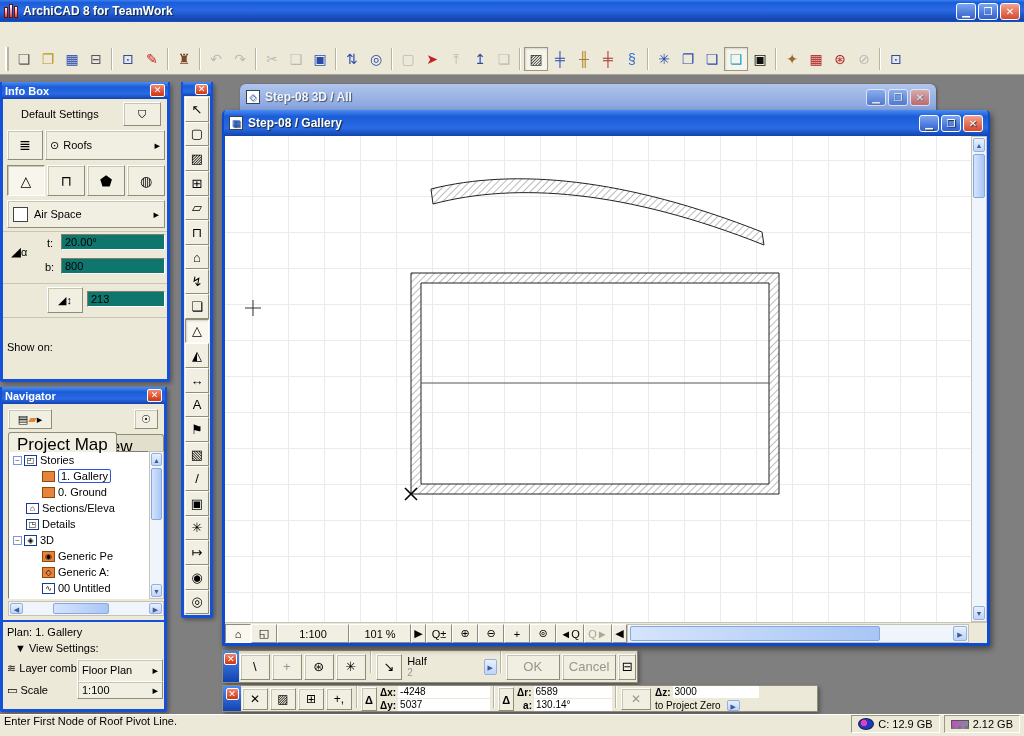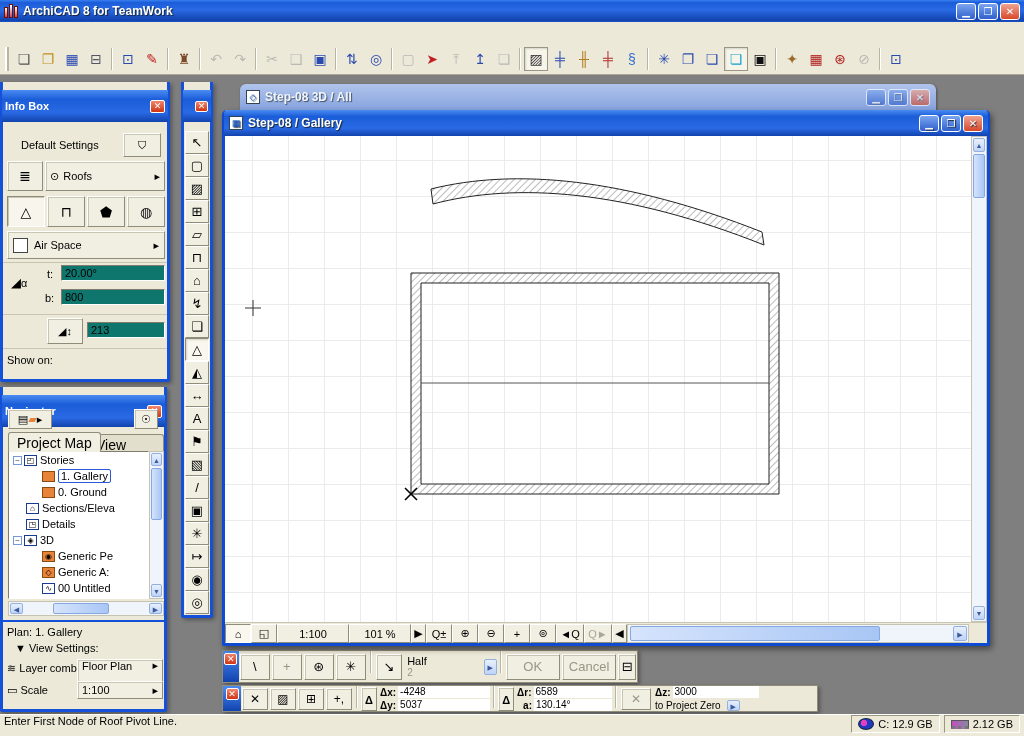--- a/index.html
+++ b/index.html
@@ -33,21 +33,21 @@
   .tbtn.pressed { background:#f7f5ea; border:1px solid #9a9684; box-shadow:inset 1px 1px 2px #00000022; }
   .tbtn.disabled { color:#b0ad9e !important; filter:grayscale(1); opacity:.8; }
 
   
   #workarea { position:absolute; left:0; top:75px; width:1024px; height:639px; background:#7f7f7f; }
 
   
   .palette { position:absolute; border:3px solid #1550d8; border-top:none; border-radius:0 0 3px 3px;
     background:#ece9d8; box-shadow:2px 2px 4px #0005; }
   .pal-title { height:17px; background:linear-gradient(180deg,#4a8cf2 0%,#1b5cd8 30%,#2a6ae4 70%,#1243ae 100%);
-    color:#fff; font-weight:bold; font-size:11px; display:flex; align-items:center; padding:16px 3px; margin:8px -1px;gap:24px; }
+    color:#fff; font-weight:bold; font-size:11px; display:flex; align-items:center; padding:0 3px; margin:0 -1px;gap:24px; }
   .pal-x { margin-left:auto; width:15px; height:13px; background:linear-gradient(180deg,#f0876f,#cf3412);
     border:1px solid #fff; border-radius:2px; color:#fff; font-size:9px; line-height:11px; text-align:center; font-weight:bold; }
   .btn3d { background:#f1efe2; border:1px solid; border-color:#fff #8f8c7a #8f8c7a #fff; box-shadow:1px 1px 0 #c8c5b2 inset; }
   .btn3d.sunken { border-color:#8f8c7a #fff #fff #8f8c7a; background:#f8f6ec; }
   .field { background:#0f766e; border:1px solid; border-color:#7f7c6d #fff #fff #7f7c6d; padding:1px 3px; height:16px; font-size:11px; }
 
   
   #infobox { left:0; top:82px; width:170px; height:300px; }
   .ib-row { position:relative;padding-left:40px; }
 
@@ -55,21 +55,21 @@
   #toolbox { left:181px; top:82px; width:32px; height:536px; display:flex; flex-direction:column; }
   #toolbox .pal-title { height:14px; }
   #toolbox .tools { flex:1; display:flex; flex-direction:column; padding:1px 1px; gap:0; }
   .tool-btn { flex:1; display:flex; align-items:center; justify-content:center; font-size:13px;
     background:#f1efe2; border:1px solid; border-color:#fff #8f8c7a #8f8c7a #fff; }
   .tool-btn.selected { background:#f9f7ee; border-color:#8f8c7a #fff #fff #8f8c7a; box-shadow:inset 1px 1px 2px #00000026; }
 
   
   #navigator { left:0; top:387px; width:167px; height:325px; }
   .tab { position:absolute; height:18px; padding:2px 8px 8px; border:1px solid #8f8c7a; border-bottom:none;
-    border-radius:3px 3px 0 0; background:#e2dfcc; font-size:14px; }
+    border-radius:3px 3px 0 0; background:#e2dfcc; font-size:17px; }
   .tab.active { background:#f1efe2; z-index:2; height:20px; font-weight:normal; }
   #nav-tree { position:absolute; left:5px; top:64px; width:141px; height:148px; background:#fff;
     border:1px solid; border-color:#7f7c6d #fff #fff #7f7c6d; overflow:hidden; }
   .tree-row { display:flex; align-items:center; height:16px; white-space:nowrap; }
   .exp { width:9px; height:9px; border:1px solid #7a96df; background:#fff; color:#444; font-size:8px;
     line-height:7px; text-align:center; margin-right:2px; flex:none; }
   .ticon { width:13px; height:11px; margin-right:3px; flex:none; border:1px solid #1a3a8f; font-size:8px;
     line-height:9px; text-align:center; background:#fff; }
   .ticon.orange { background:#e8833a; border-color:#8a4a10; }
   .tree-label.selected { border:1px solid #2a5ad8; background:#fff; padding:0 2px; border-radius:2px; }
@@ -309,21 +309,21 @@
       <span class="lbl" style="position:absolute;left:44px;top:5px">t:</span>
       <span class="field" style="position:absolute;left:58px;top:2px;width:104px">20.00°</span>
       <span class="lbl" style="position:absolute;left:42px;top:29px">b:</span>
       <span class="field" style="position:absolute;left:58px;top:26px;width:104px">800</span>
     </div>
     <div class="ib-row" style="height:34px;border-top:1px solid #c8c5b2">
       <span class="btn3d" style="position:absolute;left:44px;top:3px;width:36px;height:26px;text-align:center;line-height:24px">◢↕</span>
       <span class="field" style="position:absolute;left:84px;top:7px;width:78px">213</span>
     </div>
     <div class="ib-row" style="height:56px;border-top:1px solid #c8c5b2">
-      <span class="lbl" style="position:absolute;left:4px;top:5px">Show on:</span>
+      <span class="lbl" style="position:absolute;left:4px;top:23px">Show on:</span>
     </div>
   </div>
 
   <div id="toolbox" class="palette">
     <div class="pal-title">
       <span class="pal-x" style="width:13px;height:11px;line-height:9px">✕</span>
     </div>
     <div class="tools" id="toolbox-tools">
         <span class="tool-btn">↖</span>
         <span class="tool-btn">▢</span>
@@ -419,21 +419,21 @@
       <span class="sb-thumb" style="left:44px;top:1px;width:56px;height:11px"></span>
       <span class="sb-btn" style="right:1px;top:1px;width:13px;height:11px;line-height:11px">▶</span>
     </div>
     <div style="position:absolute;left:0;top:233px;width:161px;height:86px;border-top:2px solid #1550d8;background:#ece9d8">
       <span class="lbl" style="position:absolute;left:4px;top:4px">Plan: 1. Gallery</span>
       <span style="position:absolute;left:12px;top:20px">
         <span>▼</span>
         <span>View Settings:</span>
       </span>
       <span class="lbl" style="position:absolute;left:4px;top:40px">≋ <span>Layer comb.</span></span>
-      <span class="btn3d" style="position:absolute;left:74px;top:37px;width:86px;height:18px;display:flex;align-items:flex-end;padding:12px 4px">
+      <span class="btn3d" style="position:absolute;left:74px;top:37px;width:86px;height:24px;display:flex;align-items:flex-start;padding:4px 4px">
         <span>Floor Plan</span>
         <span style="margin-left:auto">▸</span>
       </span>
       <span class="lbl" style="position:absolute;left:4px;top:62px">▭ <span>Scale</span></span>
       <span class="btn3d" style="position:absolute;left:74px;top:59px;width:86px;height:18px;display:flex;align-items:center;padding:0 4px">
         <span>1:100</span>
         <span style="margin-left:auto">▸</span>
       </span>
     </div>
   </div>

